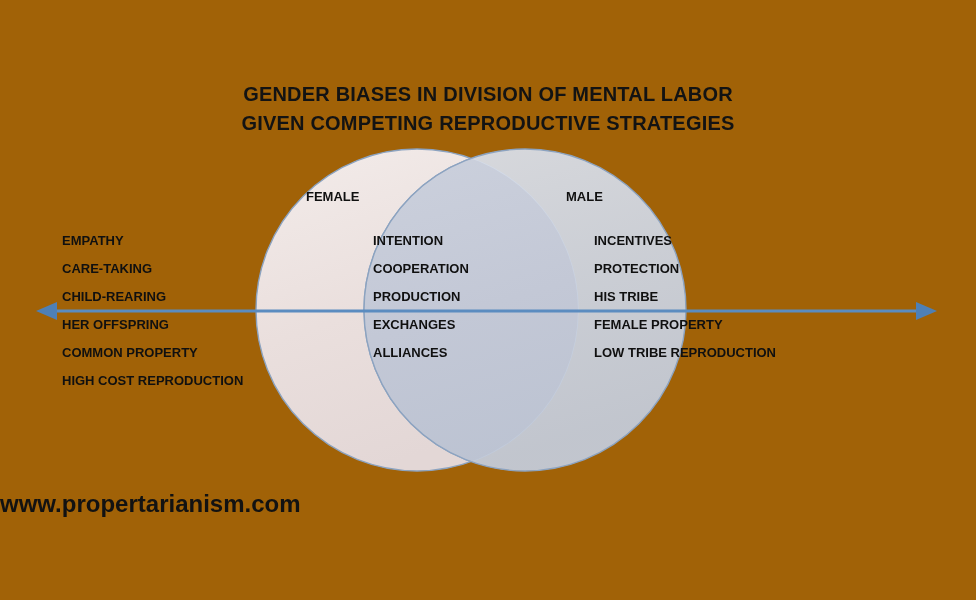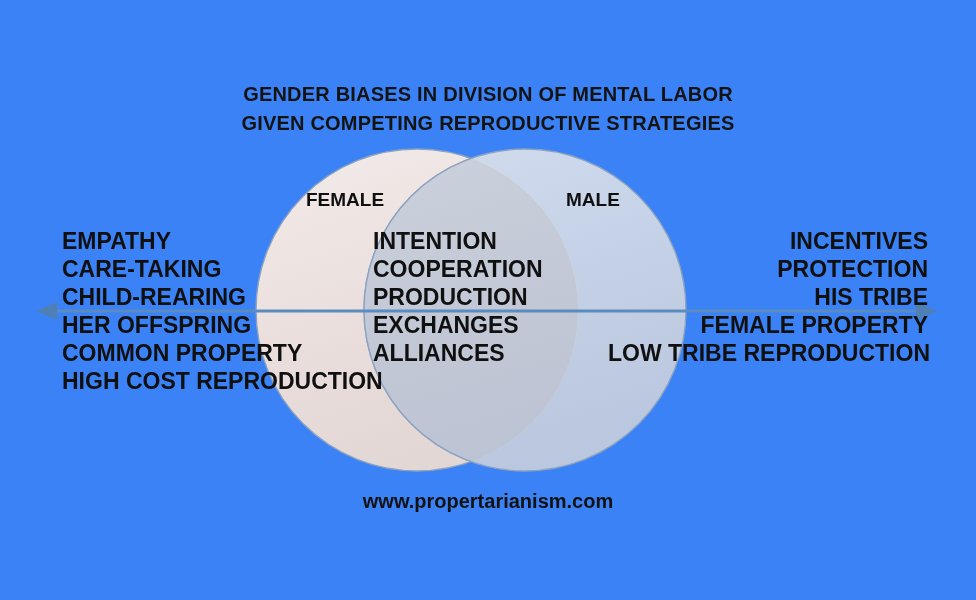--- a/index.html
+++ b/index.html
@@ -7,21 +7,21 @@
     padding: 0;
     background: #ffffff;
   }
   body {
     font-family: "Liberation Sans", sans-serif;
   }
   #canvas {
     position: relative;
     width: 976px;
     height: 600px;
-    background: #3b82f6;
+    background: #a16207;
     overflow: hidden;
   }
 
   
   .title-block {
     position: absolute;
     left: 0;
     top: 80px;
     width: 976px;
     text-align: center;
@@ -49,50 +49,50 @@
     top: 0;
     width: 976px;
     height: 600px;
     pointer-events: none;
   }
 
   
   .col {
     position: absolute;
     color: #101010;
-    font-size: 23px;
+    font-size: 13px;
     font-weight: 600;
     line-height: 28px;
   }
   .col .row { white-space: nowrap; display: block; height: 28px; }
 
   .col-left  { left: 62px;  top: 227px; text-align: left;  width: 300px; }
-  .col-right { right: 48px; top: 227px; text-align: right; width: 320px; }
+  .col-right { right: 62px; top: 227px; width: 320px; }
   .col-center{ left: 373px; top: 227px; width: 205px; }
 
   
   .venn-caption {
     position: absolute;
     color: #101010;
-    font-size: 19px;
+    font-size: 13px;
     font-weight: 600;
     white-space: nowrap;
   }
   .caption-female { left: 306px; top: 189px; }
   .caption-male   { left: 566px; top: 189px; }
 
   
   .footer-url {
     position: absolute;
     left: 0;
     top: 490px;
     width: 976px;
-    text-align: center;
+    text-align: left;
     color: #121212;
-    font-size: 20px;
+    font-size: 24px;
     font-weight: 600;
   }
 </style>
 </head>
 <body>
 
 <div id="canvas">
 
   <div class="title-block">
     <span class="title-line">GENDER BIASES IN DIVISION OF MENTAL LABOR</span>

